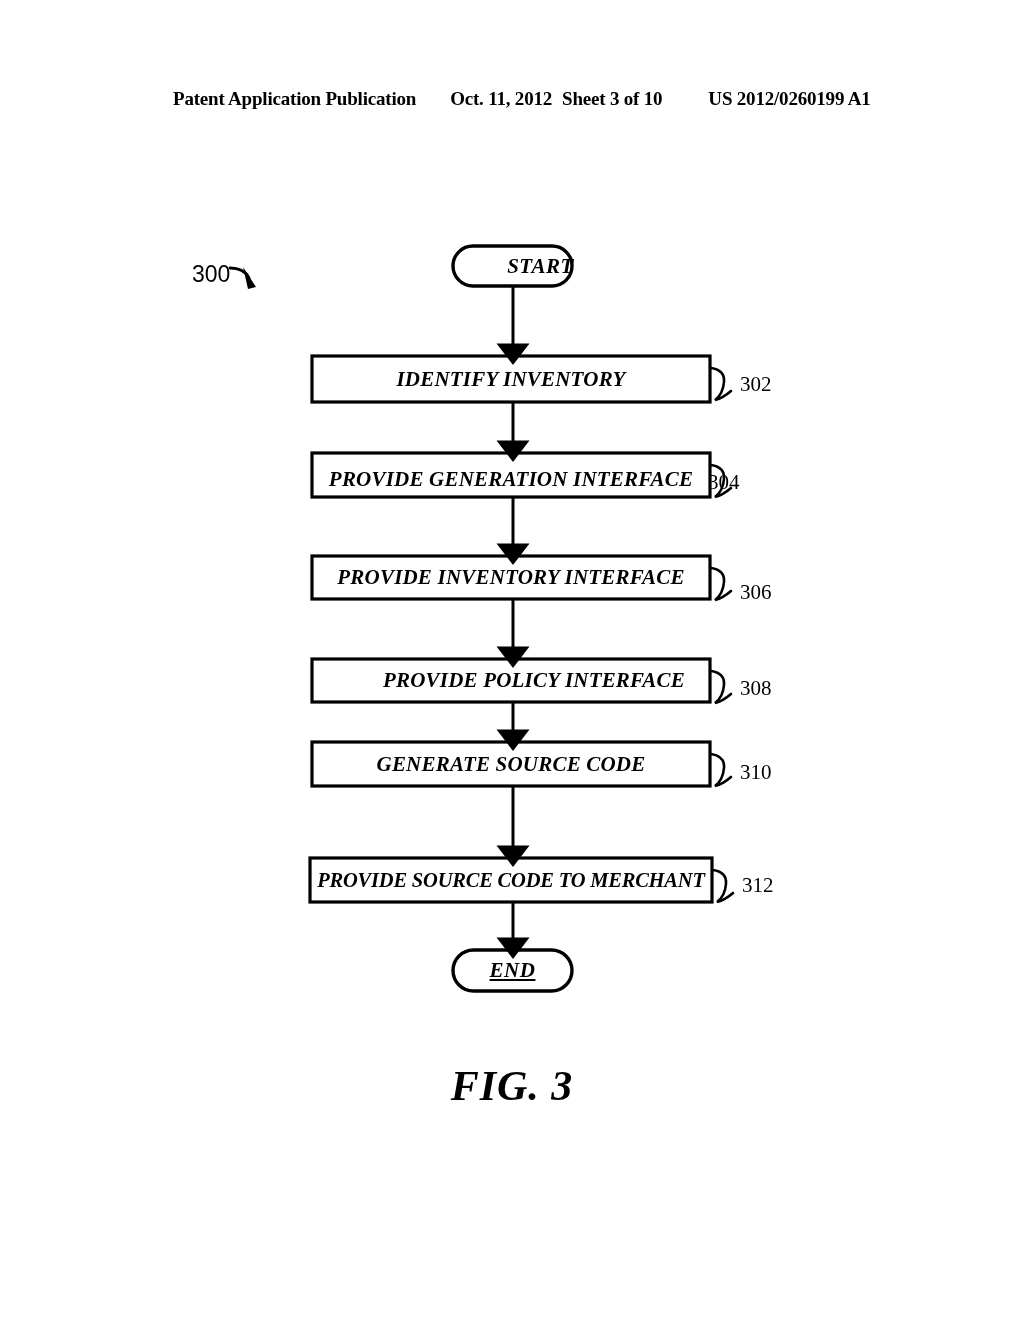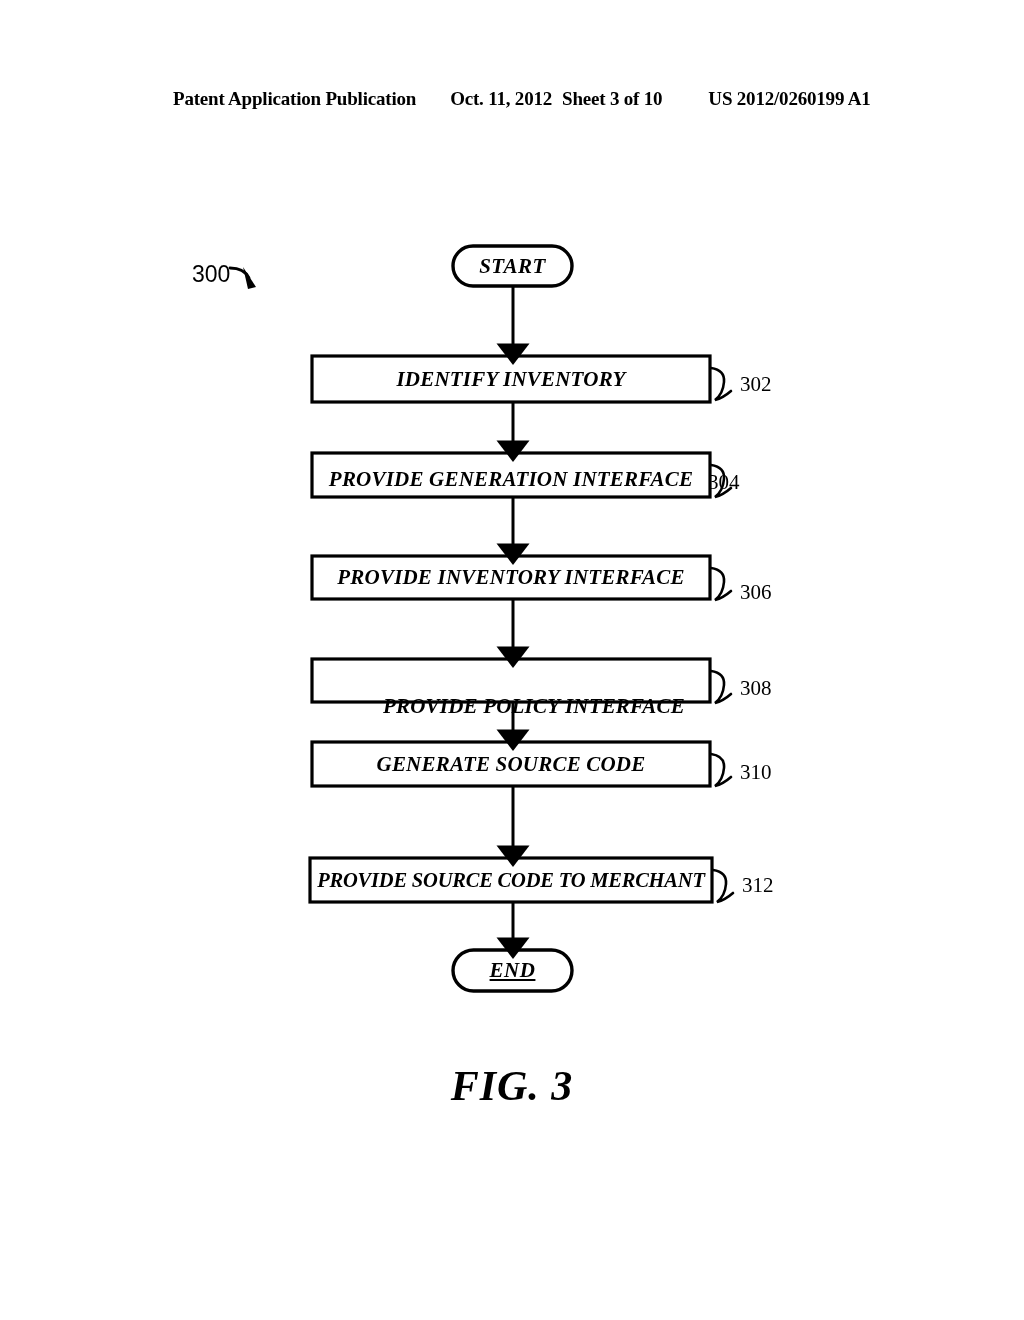--- a/index.html
+++ b/index.html
@@ -157,26 +157,26 @@
     <path d="M711,671 q14,2 13,14 q-1,12 -9,18 q8,-2 16,-9" fill="none" stroke="#000" stroke-width="2.6" stroke-linecap="round"></path>
     <path d="M711,754 q14,2 13,14 q-1,12 -9,18 q8,-2 16,-9" fill="none" stroke="#000" stroke-width="2.6" stroke-linecap="round"></path>
     <path d="M713,870 q14,2 13,14 q-1,12 -9,18 q8,-2 16,-9" fill="none" stroke="#000" stroke-width="2.6" stroke-linecap="round"></path>
 
     <path d="M230,268 q14,0 19,10" fill="none" stroke="#000" stroke-width="2.8" stroke-linecap="round"></path>
     <path d="M243,267 L256,287 L248,289 z" fill="#000"></path>
   </svg>
 
   <div id="diagram-number">300</div>
 
-  <div class="node-label terminal-label" style="left:453px; top:246px; width:119px; height:40px;">START</div>
+  <div class="node-label terminal-label" style="left:453px; top:246px; width:119px; height:40px;padding-left:28px;">START</div>
 
   <div class="node-label process-label" style="left:312px; top:356px; width:398px; height:46px;">IDENTIFY INVENTORY</div>
   <div class="node-label process-label" style="left:312px; top:453px; width:398px; height:52px;">PROVIDE GENERATION INTERFACE</div>
   <div class="node-label process-label" style="left:312px; top:556px; width:398px; height:43px;">PROVIDE INVENTORY INTERFACE</div>
-  <div class="node-label process-label" style="left:312px; top:685px; width:444px; height:43px;font-style:italic;">PROVIDE POLICY INTERFACE</div>
+  <div class="node-label process-label" style="left:312px; top:659px; width:444px; height:43px;font-style:italic;">PROVIDE POLICY INTERFACE</div>
   <div class="node-label process-label tight" style="left:310px; top:858px; width:402px; height:44px;">PROVIDE SOURCE CODE TO MERCHANT</div>
   <div class="node-label process-label" style="left:312px; top:742px; width:398px; height:44px;">GENERATE SOURCE CODE</div>
 
   <div class="node-label terminal-label" style="left:453px; top:950px; width:119px; height:41px;text-decoration:underline;">END</div>
 
   <div class="ref-number" style="left:740px; top:372px;">302</div>
   <div class="ref-number" style="left:708px; top:470px;">304</div>
   <div class="ref-number" style="left:740px; top:580px;">306</div>
   <div class="ref-number" style="left:740px; top:676px;">308</div>
   <div class="ref-number" style="left:740px; top:760px;">310</div>

